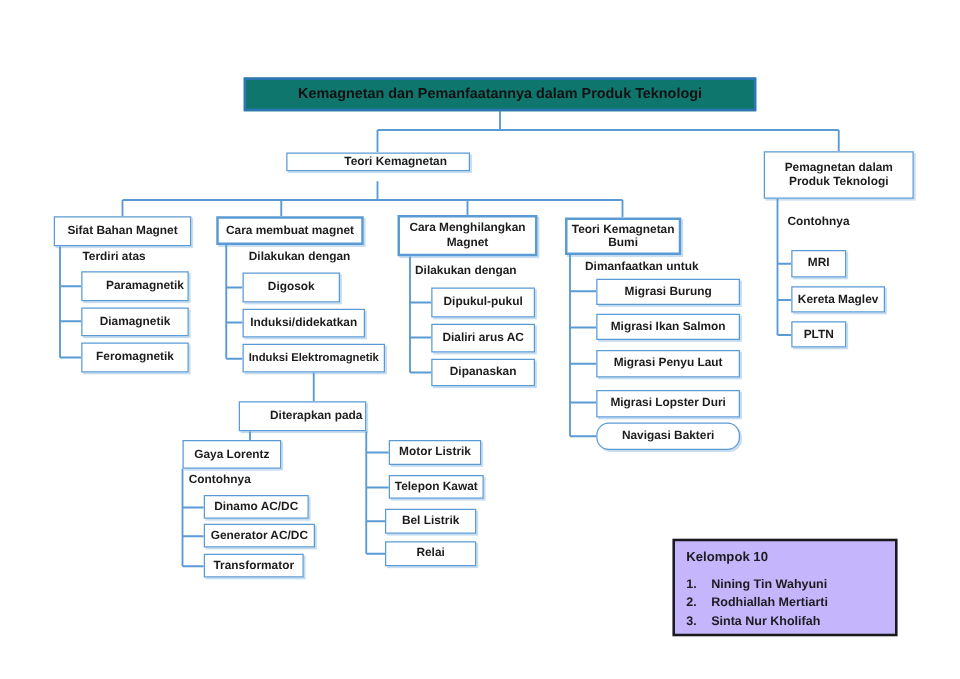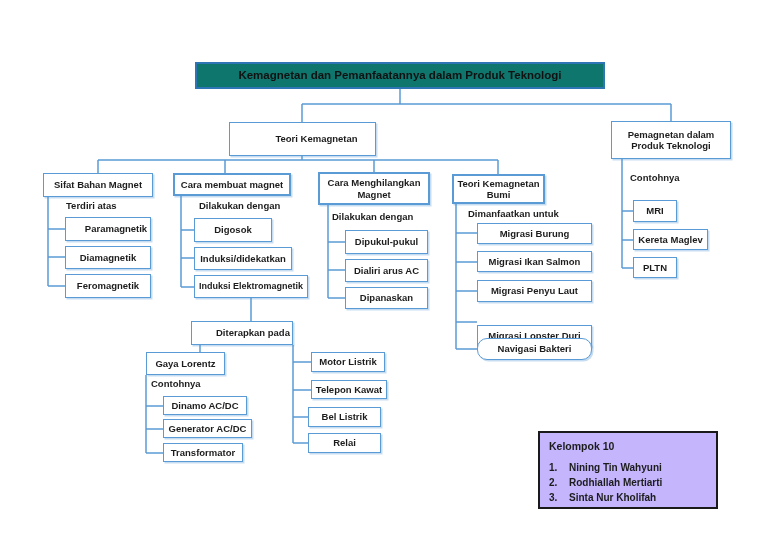--- a/index.html
+++ b/index.html
@@ -48,21 +48,21 @@
              M328 205 V298 M328 242 H345 M328 270 H345 M328 298 H345
              M456 204 V349 M456 233 H477 M456 262 H477 M456 291 H477 M456 322 H477 M456 349 H477
              M622 159 V268 M622 211 H633 M622 240 H633 M622 268 H633
              M200 345 V352
              M293 345 V443 M293 362 H311 M293 390 H311 M293 417 H308 M293 443 H308
              M146 375 V453 M146 406 H163 M146 429 H163 M146 453 H163" fill="none" stroke="#5B9BD5" stroke-width="1.5"></path>
   </svg>
 
   <div class="node title-node" style="left:195px;top:62px;width:410px;height:27px;">Kemagnetan dan Pemanfaatannya dalam Produk Teknologi</div>
 
-  <div class="node" style="left:229px;top:122px;width:147px;height:34px;padding-left:28px;">Teori Kemagnetan</div>
+  <div class="node" style="left:229px;top:122px;width:147px;height:15px;padding-left:28px;">Teori Kemagnetan</div>
   <div class="node wrap" style="left:611px;top:121px;width:120px;height:38px;">Pemagnetan dalam Produk Teknologi</div>
 
   <div class="node" style="left:43px;top:173px;width:110px;height:24px;">Sifat Bahan Magnet</div>
   <div class="rel" style="left:66px;top:200px;">Terdiri atas</div>
   <div class="node" style="left:65px;top:217px;width:86px;height:24px;padding-left:16px;">Paramagnetik</div>
   <div class="node" style="left:65px;top:246px;width:86px;height:23px;">Diamagnetik</div>
   <div class="node" style="left:65px;top:274px;width:86px;height:24px;">Feromagnetik</div>
 
   <div class="node" style="left:173px;top:173px;width:118px;height:23px;border-width:2px;">Cara membuat magnet</div>
   <div class="rel" style="left:199px;top:200px;">Dilakukan dengan</div>
@@ -74,21 +74,21 @@
   <div class="rel" style="left:332px;top:211px;">Dilakukan dengan</div>
   <div class="node" style="left:345px;top:230px;width:83px;height:24px;">Dipukul-pukul</div>
   <div class="node" style="left:345px;top:259px;width:83px;height:23px;">Dialiri arus AC</div>
   <div class="node" style="left:345px;top:287px;width:83px;height:22px;">Dipanaskan</div>
 
   <div class="node wrap" style="left:452px;top:174px;width:93px;height:30px;border-width:2px;">Teori Kemagnetan Bumi</div>
   <div class="rel" style="left:468px;top:208px;">Dimanfaatkan untuk</div>
   <div class="node" style="left:477px;top:223px;width:115px;height:21px;">Migrasi Burung</div>
   <div class="node" style="left:477px;top:251px;width:115px;height:21px;">Migrasi Ikan Salmon</div>
   <div class="node" style="left:477px;top:280px;width:115px;height:22px;">Migrasi Penyu Laut</div>
-  <div class="node" style="left:477px;top:325px;width:115px;height:22px;">Migrasi Lopster Duri</div>
+  <div class="node" style="left:477px;top:312px;width:115px;height:22px;">Migrasi Lopster Duri</div>
   <div class="node" style="left:477px;top:338px;width:115px;height:22px;border-radius:10px;">Navigasi Bakteri</div>
 
   <div class="rel" style="left:630px;top:172px;">Contohnya</div>
   <div class="node" style="left:633px;top:200px;width:44px;height:22px;">MRI</div>
   <div class="node" style="left:633px;top:229px;width:75px;height:21px;">Kereta Maglev</div>
   <div class="node" style="left:633px;top:257px;width:44px;height:21px;">PLTN</div>
 
   <div class="node label-left" style="left:191px;top:321px;width:102px;height:24px;">Diterapkan pada</div>
   <div class="node" style="left:146px;top:352px;width:79px;height:23px;">Gaya Lorentz</div>
   <div class="rel" style="left:151px;top:378px;">Contohnya</div>

